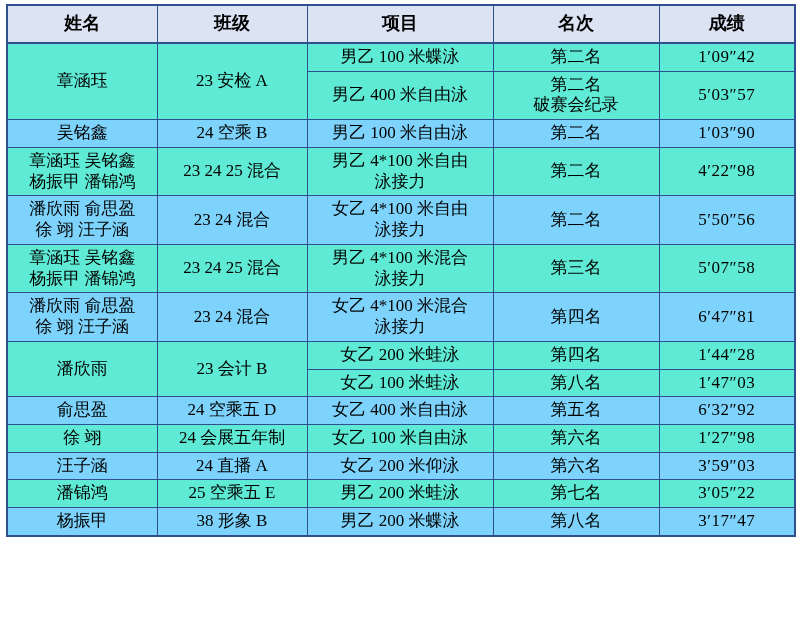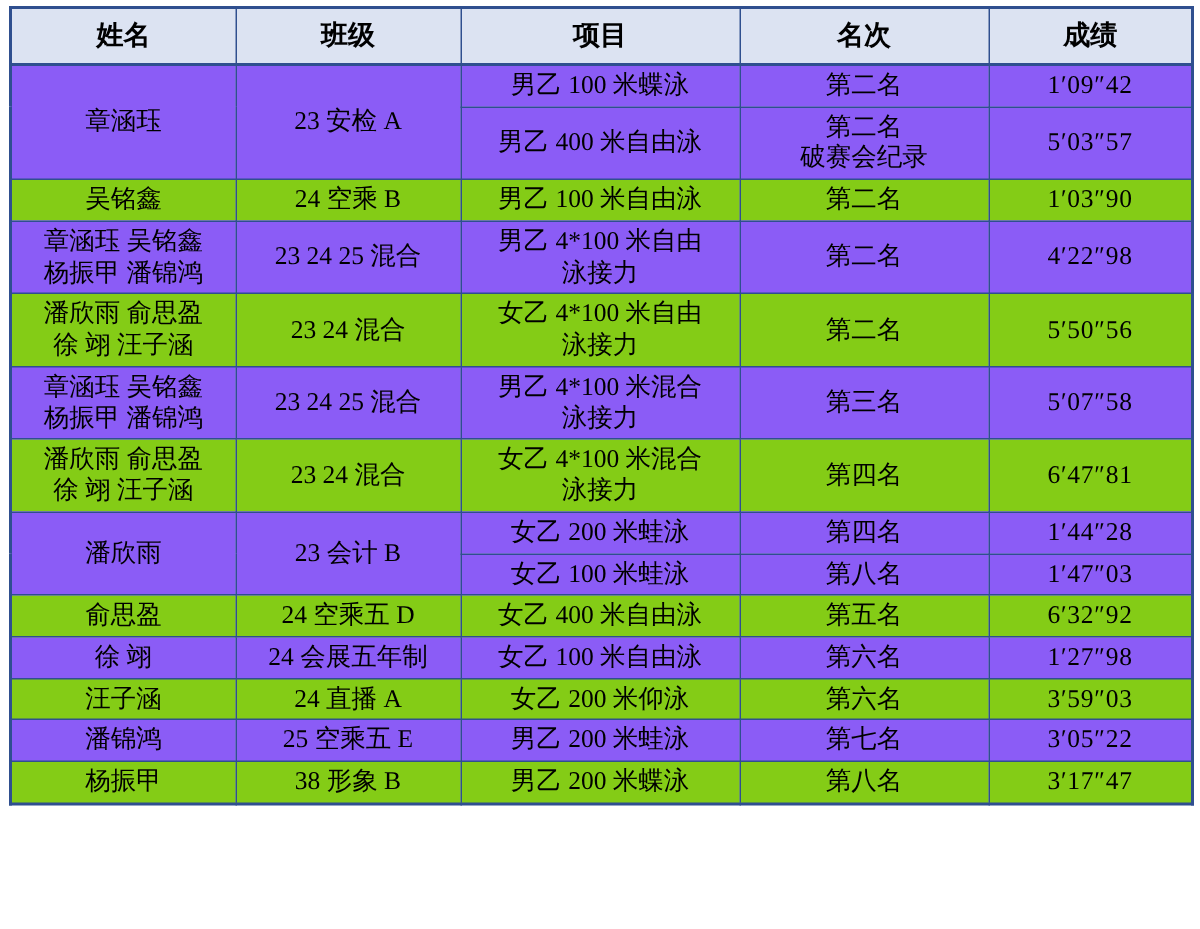--- a/index.html
+++ b/index.html
@@ -42,22 +42,22 @@
     padding: 3px 4px;
     word-break: break-word;
   }
   table.results thead th {
     background: #dce3f2;
     font-weight: bold;
     font-size: 18px;
     height: 30px;
     border-bottom: 2px solid #2f4f8f;
   }
-  tr.band-a td { background: #8b5cf6; margin-left: 28px; }
-  tr.band-b td { background: #84cc16; }
+  tr.band-a td { background: #5eead4; margin-left: 28px; }
+  tr.band-b td { background: #7dd3fc; }
 
   td.cell-multi {
     white-space: pre-line;
   }
   td.name-two {
     white-space: pre-line;
     font-size: 16.5px;
     line-height: 1.3;
   }
   td.result {

